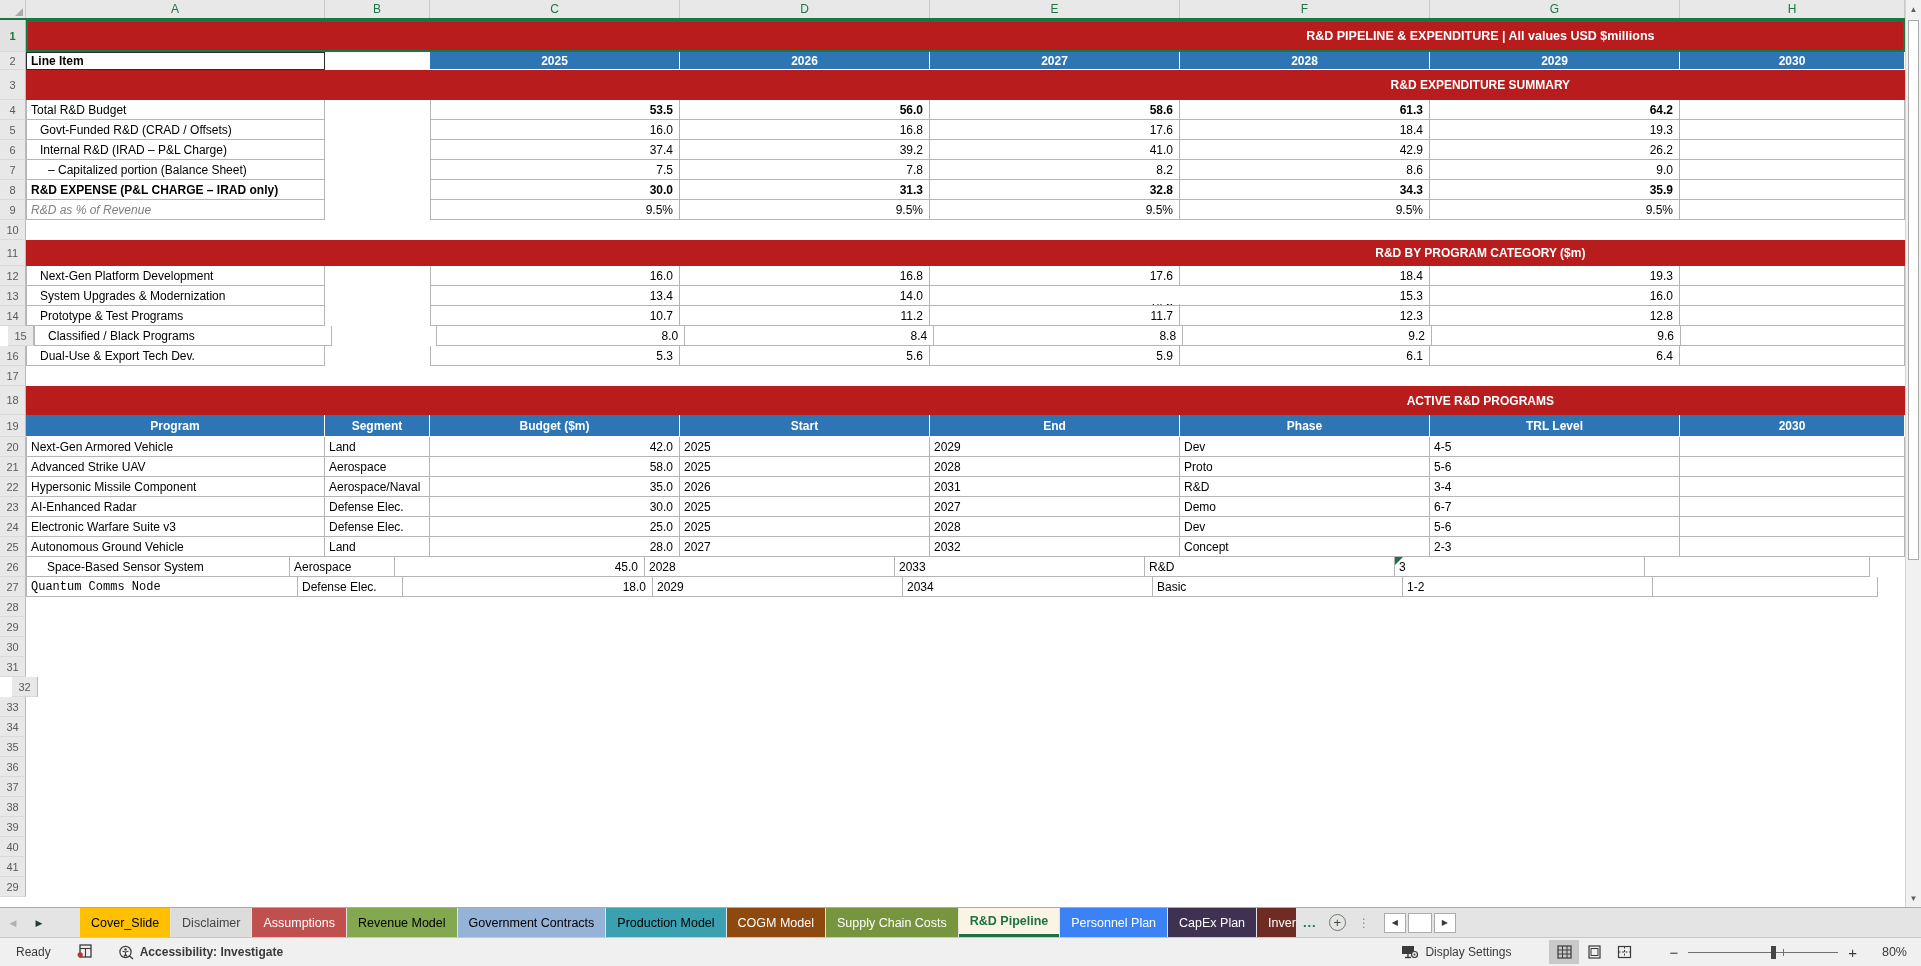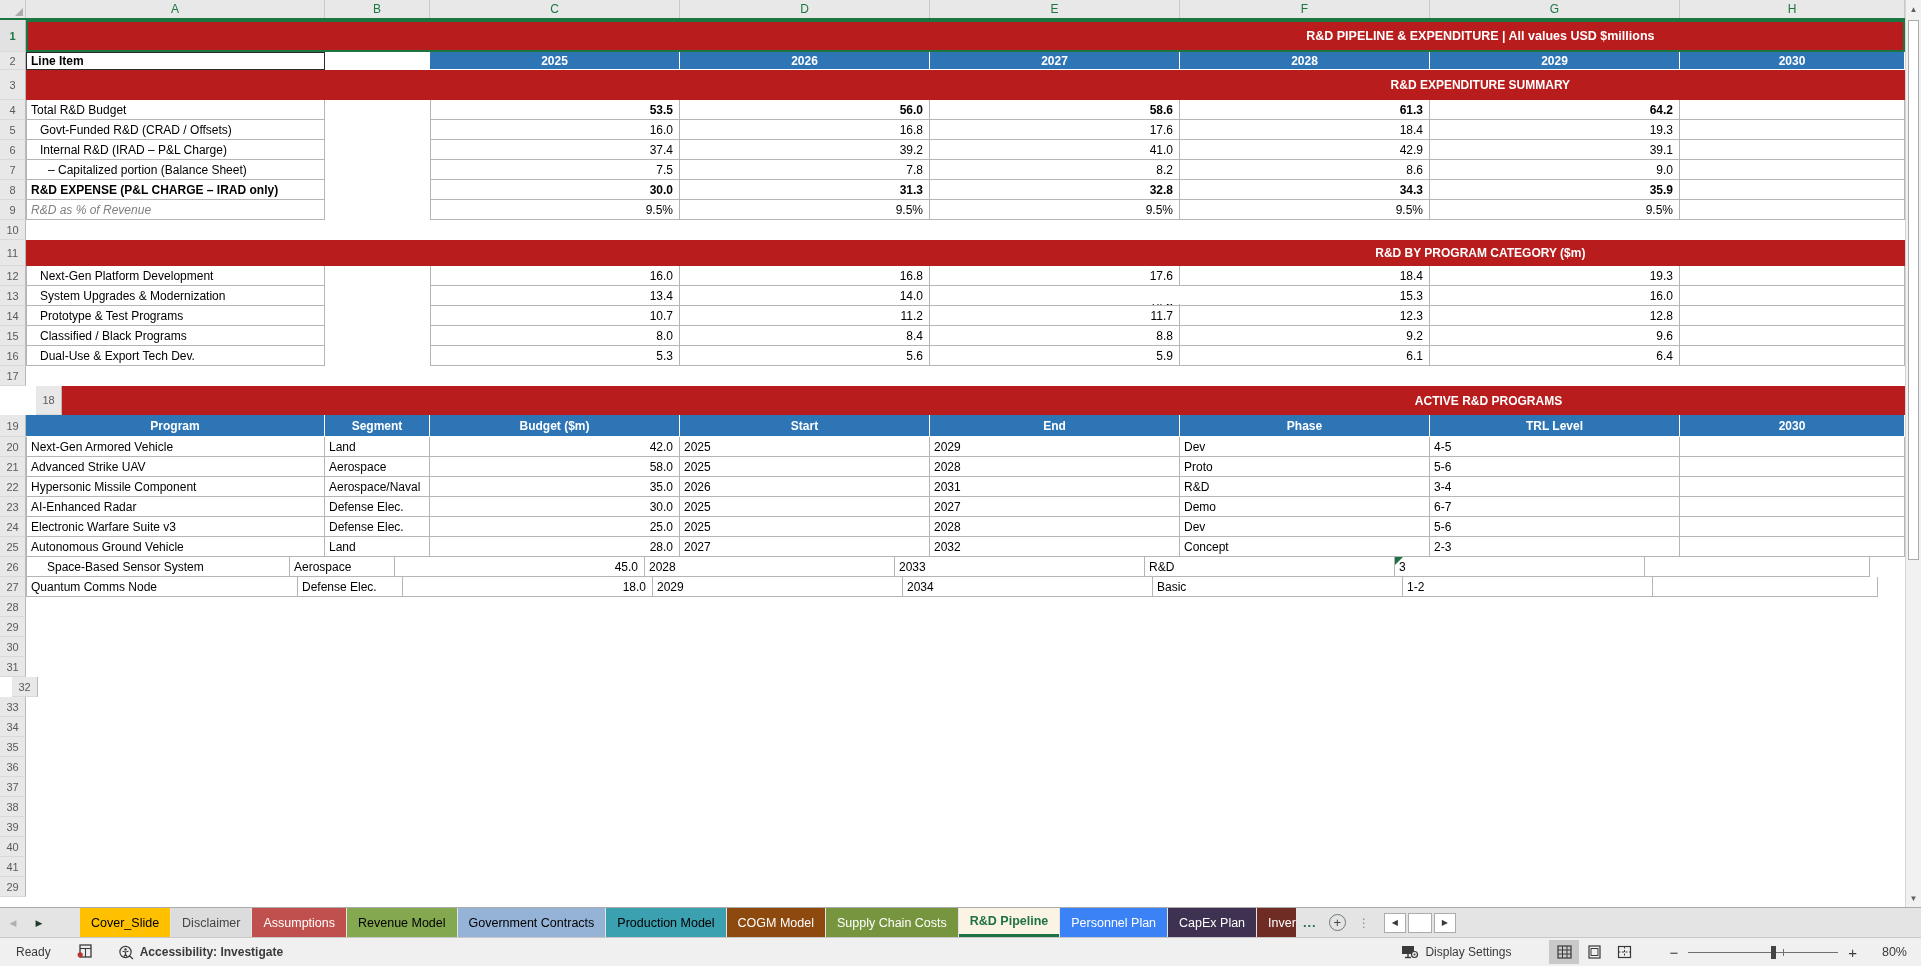--- a/index.html
+++ b/index.html
@@ -161,21 +161,21 @@
           <div class="c bx" style="width: 225px;"></div>
         </div>
         <div class="row" style="height: 20px;">
           <div class="rn">6</div>
           <div class="c lab bx bl ind1" style="width: 299px;">Internal R&amp;D (IRAD – P&amp;L Charge)</div>
           <div class="c " style="width: 105px;"></div>
           <div class="c val bx bl" style="width: 250px;">37.4</div>
           <div class="c val bx" style="width: 250px;">39.2</div>
           <div class="c val bx" style="width: 250px;">41.0</div>
           <div class="c val bx" style="width: 250px;">42.9</div>
-          <div class="c val bx" style="width: 250px;">39.1</div>
+          <div class="c val bx" style="width: 250px;">26.2</div>
           <div class="c bx" style="width: 225px;"></div>
         </div>
         <div class="row" style="height: 20px;">
           <div class="rn">7</div>
           <div class="c lab bx bl ind2" style="width: 299px;">– Capitalized portion (Balance Sheet)</div>
           <div class="c " style="width: 105px;"></div>
           <div class="c val bx bl" style="width: 250px;">7.5</div>
           <div class="c val bx" style="width: 250px;">7.8</div>
           <div class="c val bx" style="width: 250px;">8.2</div>
           <div class="c val bx" style="width: 250px;">8.6</div>
@@ -239,21 +239,21 @@
           <div class="rn">14</div>
           <div class="c lab bx bl ind1" style="width: 299px;">Prototype &amp; Test Programs</div>
           <div class="c " style="width: 105px;"></div>
           <div class="c val bx bl" style="width: 250px;">10.7</div>
           <div class="c val bx" style="width: 250px;">11.2</div>
           <div class="c val bx" style="width: 250px;">11.7</div>
           <div class="c val bx" style="width: 250px;">12.3</div>
           <div class="c val bx" style="width: 250px;">12.8</div>
           <div class="c bx" style="width: 225px;"></div>
         </div>
-        <div class="row" style="height: 20px;">
+        <div class="row" style="height: 20px; padding-left: 8px;">
           <div class="rn">15</div>
           <div class="c lab bx bl ind1" style="width: 299px;">Classified / Black Programs</div>
           <div class="c " style="width: 105px;"></div>
           <div class="c val bx bl" style="width: 250px;">8.0</div>
           <div class="c val bx" style="width: 250px;">8.4</div>
           <div class="c val bx" style="width: 250px;">8.8</div>
           <div class="c val bx" style="width: 250px;">9.2</div>
           <div class="c val bx" style="width: 250px;">9.6</div>
           <div class="c bx" style="width: 225px;"></div>
         </div>
@@ -264,21 +264,21 @@
           <div class="c val bx bl" style="width: 250px;">5.3</div>
           <div class="c val bx" style="width: 250px;">5.6</div>
           <div class="c val bx" style="width: 250px;">5.9</div>
           <div class="c val bx" style="width: 250px;">6.1</div>
           <div class="c val bx" style="width: 250px;">6.4</div>
           <div class="c bx" style="width: 225px;"></div>
         </div>
         <div class="row" style="height: 20px;">
           <div class="rn">17</div>
         </div>
-        <div class="row" style="height: 29px; padding-left: 36px;">
+        <div class="row" style="height: 29px;">
           <div class="rn">18</div>
           <div class="c bandcell " style="width: 1879px;">
             <span class="bandtext">ACTIVE R&amp;D PROGRAMS</span>
           </div>
         </div>
         <div class="row" style="height: 22px;">
           <div class="rn">19</div>
           <div class="c hcell" style="width: 299px;">Program</div>
           <div class="c hcell" style="width: 105px;">Segment</div>
           <div class="c hcell" style="width: 250px;">Budget ($m)</div>
@@ -360,21 +360,21 @@
           <div class="c pcell bx" style="width: 105px;">Aerospace</div>
           <div class="c pcell bx numc" style="width: 250px;">45.0</div>
           <div class="c pcell bx" style="width: 250px;">2028</div>
           <div class="c pcell bx" style="width: 250px;">2033</div>
           <div class="c pcell bx" style="width: 250px;">R&amp;D</div>
           <div class="c pcell bx flag" style="width: 250px;">3</div>
           <div class="c bx" style="width: 225px;"></div>
         </div>
         <div class="row" style="height: 20px;">
           <div class="rn">27</div>
-          <div class="c pcell bx bl" style="width: 272px;">Quantum Comms Node</div>
+          <div class="c pcell bx bl" style="width: 272px; font-family: Liberation Mono, monospace;">Quantum Comms Node</div>
           <div class="c pcell bx" style="width: 105px;">Defense Elec.</div>
           <div class="c pcell bx numc" style="width: 250px;">18.0</div>
           <div class="c pcell bx" style="width: 250px;">2029</div>
           <div class="c pcell bx" style="width: 250px;">2034</div>
           <div class="c pcell bx" style="width: 250px;">Basic</div>
           <div class="c pcell bx" style="width: 250px;">1-2</div>
           <div class="c bx" style="width: 225px;"></div>
         </div>
         <div class="row" style="height: 20px;">
           <div class="rn">28</div>

